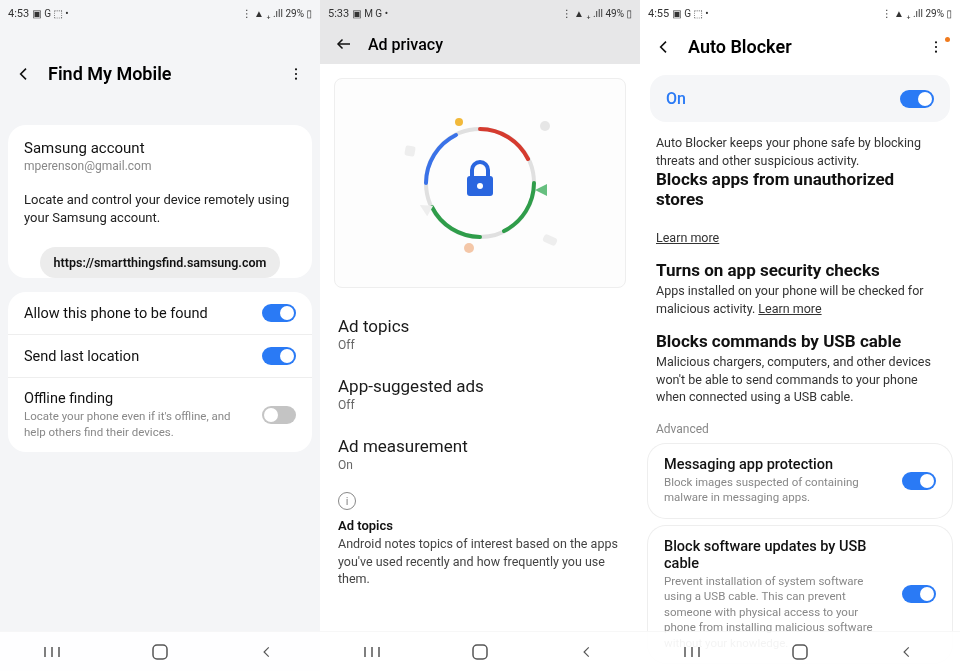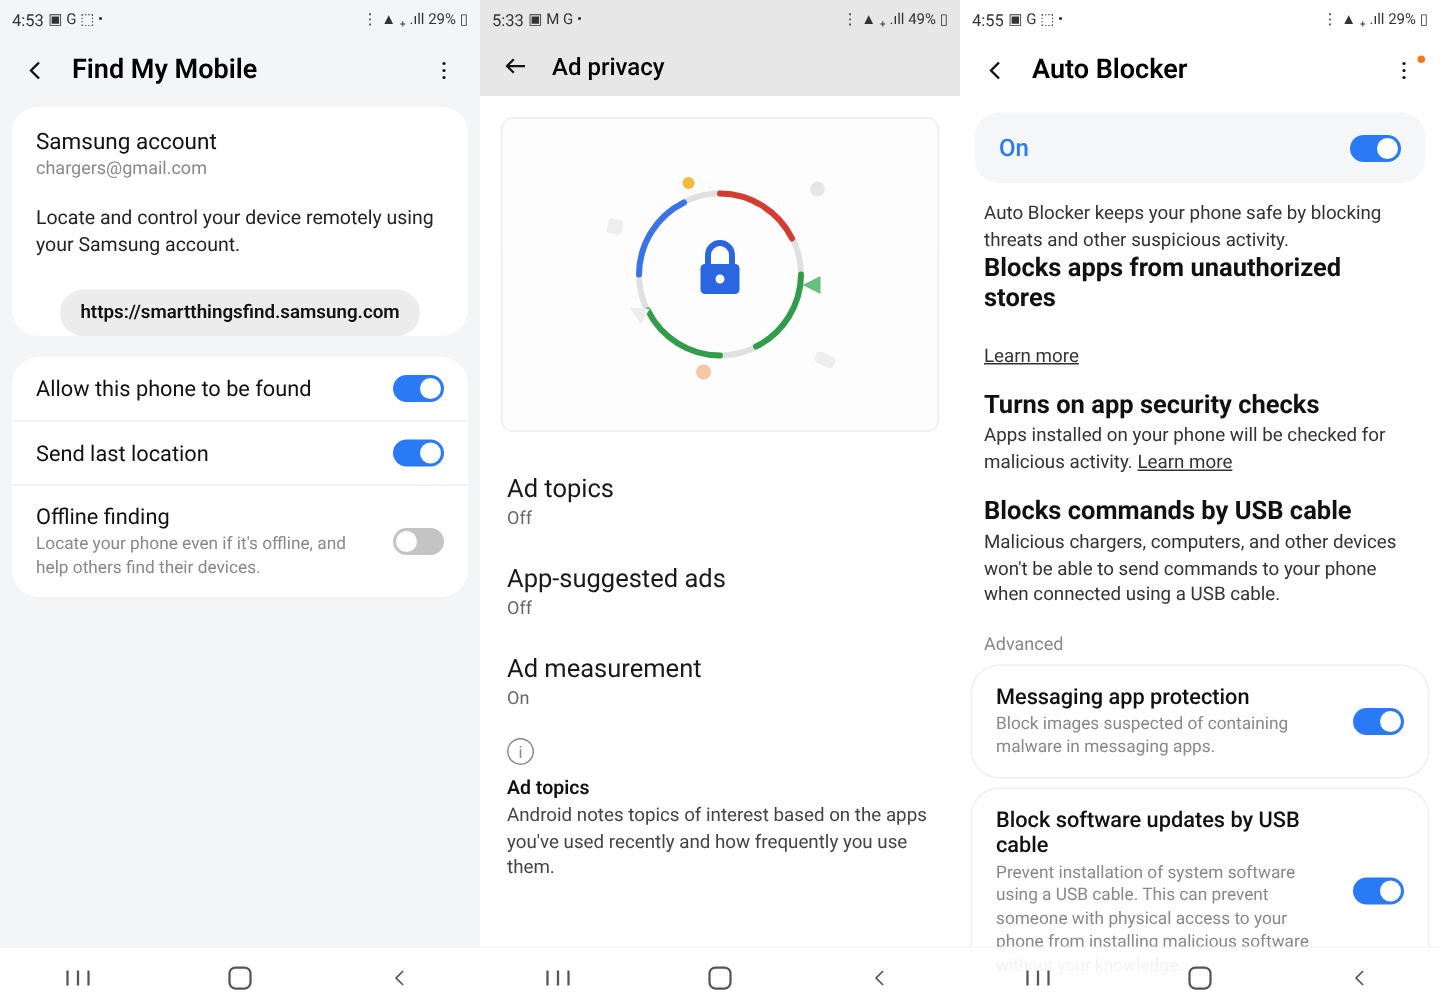--- a/index.html
+++ b/index.html
@@ -11,21 +11,21 @@
     overflow: hidden;
     display: flex;
   }
   .phone {
     width: 320px;
     height: 671px;
     position: relative;
     display: flex;
     flex-direction: column;
   }
-  .phone-left { background: #f4f5f7; }
+  .phone-left { background: #f4f5f7; gap: 27px; }
   .phone-mid { background: #fff; }
   .phone-right { background: #fff; }
 
   
   .statusbar {
     height: 26px;
     display: flex;
     align-items: center;
     justify-content: space-between;
     padding: 0 8px;
@@ -179,21 +179,21 @@
           <circle cx="12" cy="12" r="1.6"></circle>
           <circle cx="12" cy="19" r="1.6"></circle>
         </svg>
     </div>
   </div>
 
   <div class="content-scroll">
     <div class="card">
       <div class="acct">
         <div class="acct-title">Samsung account</div>
-        <div class="acct-sub">chargers@gmail.com</div>
+        <div class="acct-sub">mperenson@gmail.com</div>
       </div>
       <div class="acct-desc">Locate and control your device remotely using your Samsung account.</div>
       <div class="url-pill">https://smartthingsfind.samsung.com</div>
     </div>
 
     <div class="card">
       <div class="setting-row">
         <div class="setting-main">
           <div class="setting-title">Allow this phone to be found</div>
         </div>

